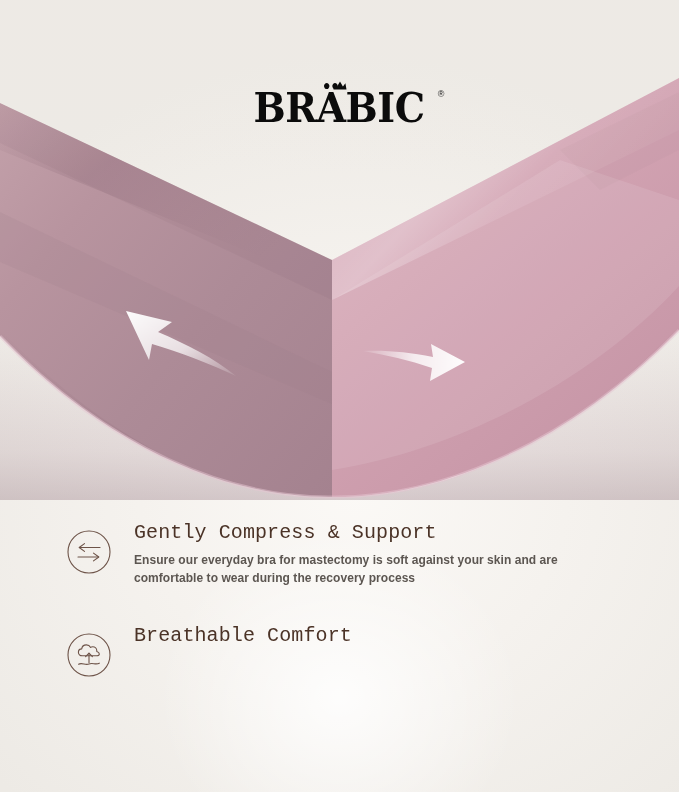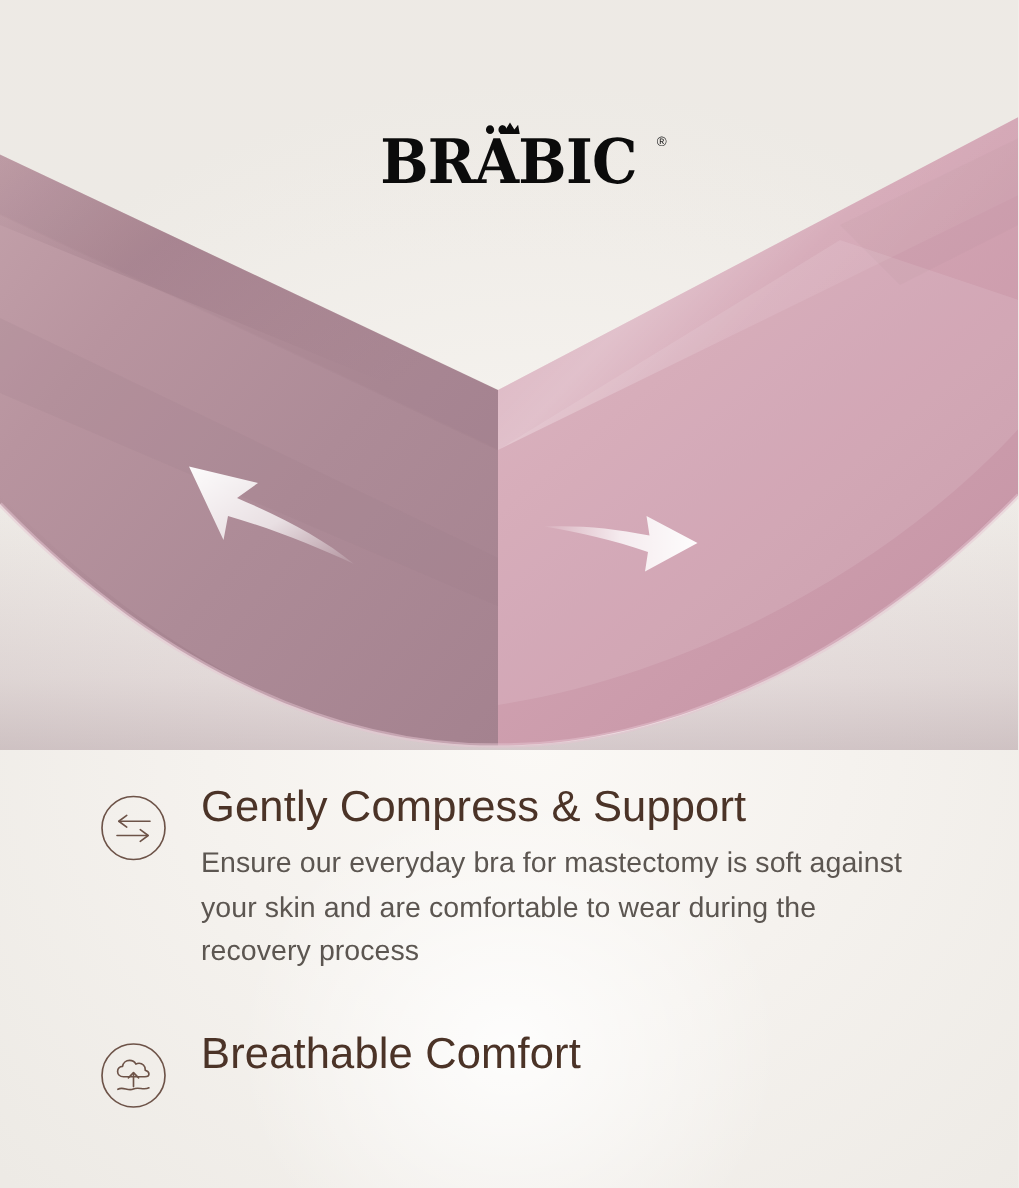--- a/index.html
+++ b/index.html
@@ -110,32 +110,32 @@
     flex:0 0 auto;
     width:46px; height:46px;
     margin-top:8px;
     margin-right:22px;
   }
   .feature-icon svg { display:block; width:46px; height:46px; }
 
   .feature-body { flex:1 1 auto; padding-top:0; }
 
   .feature-title {
-    font-family:Liberation Sans, sans-serif;
-    font-size:29px;
+    font-family:Liberation Mono, monospace;
+    font-size:20px;
     font-weight:400;
     color:#4b3327;
     line-height:1.18;
     letter-spacing:.1px;
     margin-bottom:6px;
   }
   .feature-desc {
     font-family:"Liberation Sans", sans-serif;
-    font-size:19px;
-    font-weight:400;
+    font-size:12px;
+    font-weight:700;
     color:#5c5651;
     line-height:1.55;
     letter-spacing:.05px;
     max-width:470px;
   }
 </style>
 </head>
 <body>
 
 <div id="page">

